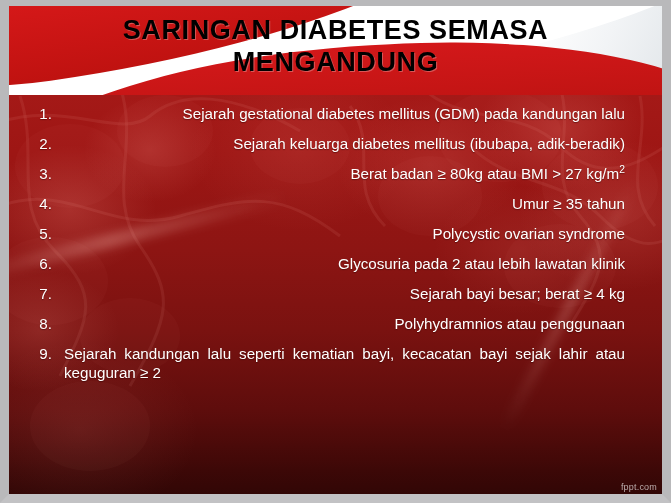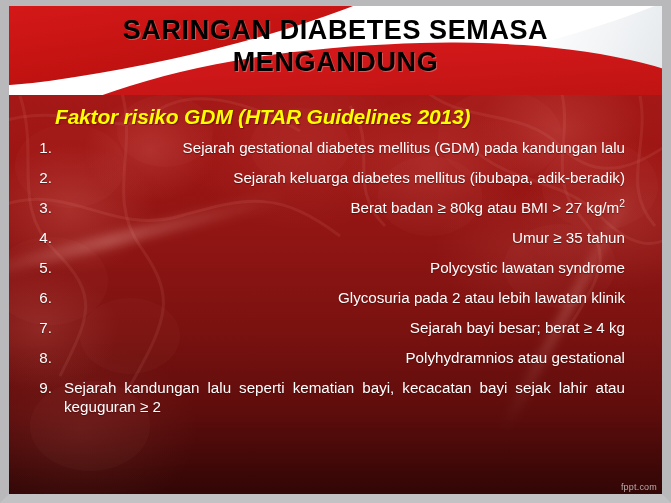--- a/index.html
+++ b/index.html
@@ -347,53 +347,52 @@
     </div>
     <div class="swoosh-white"></div>
     <div class="swoosh-red"></div>
     <div class="swoosh-red-lower"></div>
   </div>
 
   <div class="title">SARINGAN  DIABETES  SEMASA
 MENGANDUNG</div>
 
   <div class="content">
-    <div class="subtitle">Faktor risiko GDM (HTAR Guidelines 2013)</div>
     <ol class="risk-list">
         <li class="risk-item nowrap">
           <span class="num">1.</span>
           <span class="txt">Sejarah gestational diabetes mellitus (GDM) pada kandungan lalu</span>
         </li>
         <li class="risk-item nowrap">
           <span class="num">2.</span>
           <span class="txt">Sejarah keluarga diabetes mellitus (ibubapa, adik-beradik)</span>
         </li>
         <li class="risk-item nowrap">
           <span class="num">3.</span>
           <span class="txt">Berat badan  ≥ 80kg atau BMI &gt; 27 kg/m<sup class="sup">2</sup></span>
         </li>
         <li class="risk-item nowrap">
           <span class="num">4.</span>
           <span class="txt">Umur ≥ 35 tahun</span>
         </li>
         <li class="risk-item nowrap">
           <span class="num">5.</span>
-          <span class="txt">Polycystic lawatan syndrome</span>
+          <span class="txt">Polycystic ovarian syndrome</span>
         </li>
         <li class="risk-item nowrap">
           <span class="num">6.</span>
           <span class="txt">Glycosuria pada 2 atau lebih lawatan klinik</span>
         </li>
         <li class="risk-item nowrap">
           <span class="num">7.</span>
           <span class="txt">Sejarah bayi besar;  berat ≥ 4 kg</span>
         </li>
         <li class="risk-item nowrap">
           <span class="num">8.</span>
-          <span class="txt">Polyhydramnios atau gestational</span>
+          <span class="txt">Polyhydramnios atau penggunaan</span>
         </li>
         <li class="risk-item">
           <span class="num">9.</span>
           <span class="txt">Sejarah kandungan lalu seperti kematian bayi, kecacatan bayi sejak lahir atau keguguran ≥ 2</span>
         </li>
       </ol>
   </div>
 
   <div class="watermark">fppt.com</div>
 

